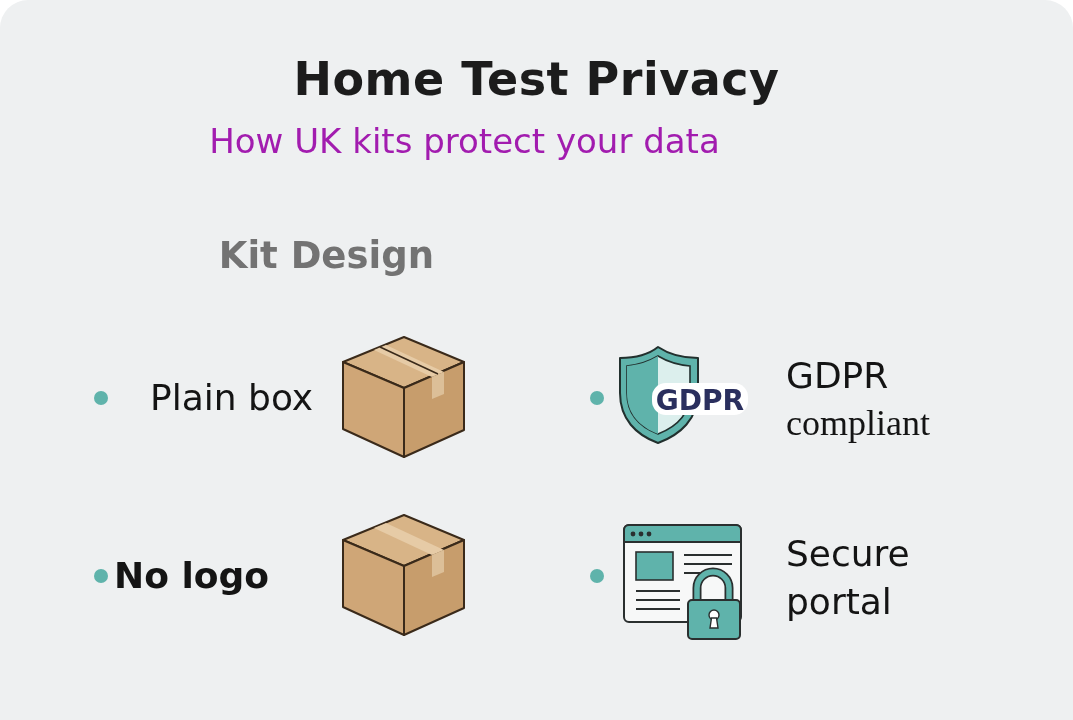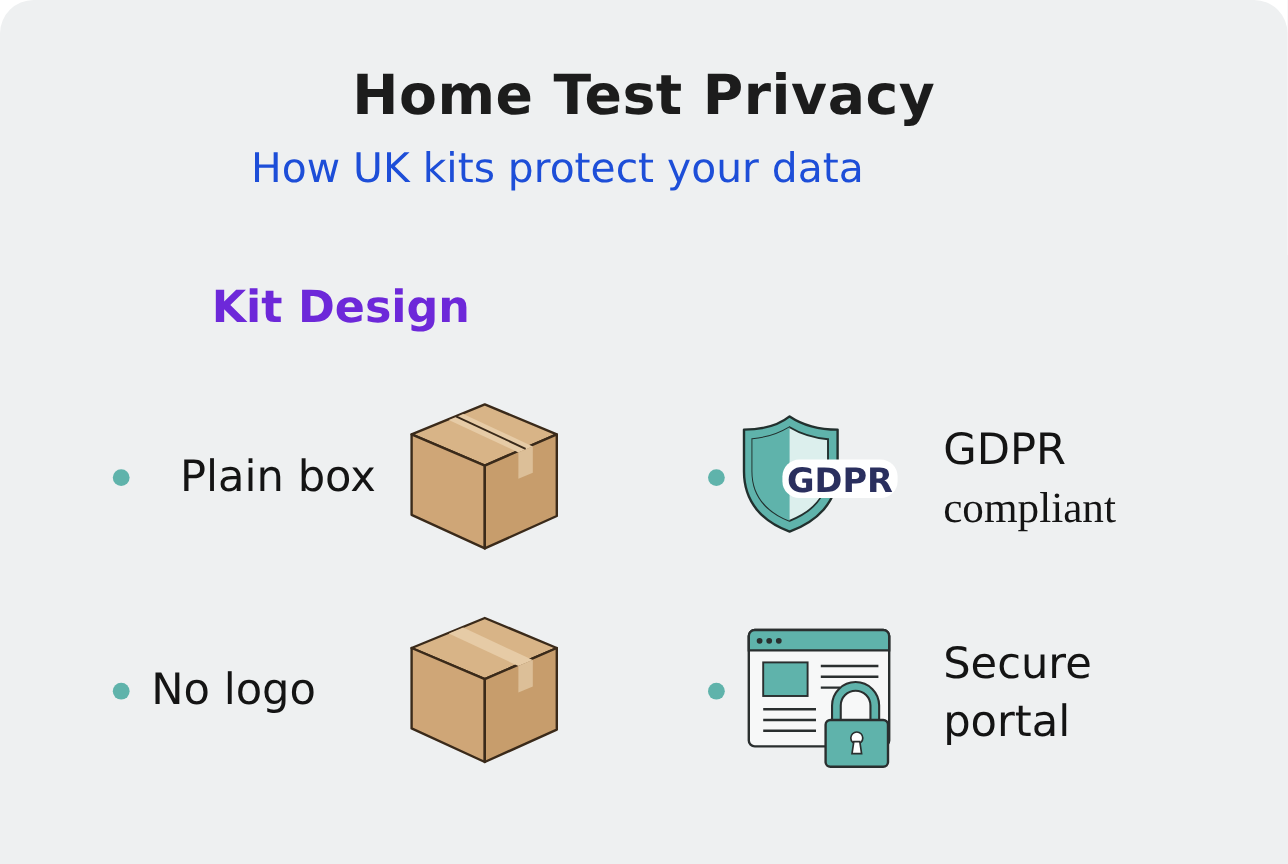--- a/index.html
+++ b/index.html
@@ -10,25 +10,25 @@
   .card {
     position:absolute; left:0; top:0; width:1073px; height:720px;
     background:#eef0f1; border-radius:28px 28px 0 0;
   }
   .title {
     position:absolute; left:0; width:1073px; top:52px; text-align:center;
     font-size:46px; font-weight:bold; letter-spacing:0.5px; color:#1c1c1c;
   }
   .subtitle {
     position:absolute; left:0; width:929px; top:121px; text-align:center;
-    font-size:34px; color:#1d4ed8;
+    font-size:34px; color:#a21caf;
   }
   .col-head {
-    position:absolute; top:234px; font-size:37px; font-weight:bold; color:#6d28d9;
-    text-align:center; width:300px;
+    position:absolute; top:234px; font-size:37px; font-weight:bold; color:#737373;
+    text-align:right; width:300px;
   }
   .bullet {
     position:absolute; width:14px; height:14px; border-radius:50%; background:#5fb3ab;
   }
   .item-label {
     position:absolute; font-size:36px; color:#141414; line-height:48px;
   }
   .icon { position:absolute; }
 </style>
 </head>
@@ -49,21 +49,21 @@
       <polygon points="3,28 64,54 64,123 3,95" fill="#cfa677" stroke="#3a2a1a" stroke-width="2" stroke-linejoin="round"></polygon>
       <polygon points="64,54 124,28 124,96 64,123" fill="#c79d6c" stroke="#3a2a1a" stroke-width="2" stroke-linejoin="round"></polygon>
       <polygon points="34,16 46,11 104,38 92,43" fill="#e6cba6"></polygon>
       <polygon points="92,43 104,38 104,60 92,65" fill="#dcbf98"></polygon>
       <line x1="40" y1="13" x2="98" y2="40" stroke="#3a2a1a" stroke-width="1.6"></line>
     </svg>
   </div>
 
   <div>
     <span class="bullet" style="left:94px; top:569px;"></span>
-    <span class="item-label" style="left:126px; top:552px;">No logo</span>
+    <span class="item-label" style="left:114px; top:552px;font-weight:bold;">No logo</span>
     <svg class="icon" style="left:340px; top:512px;" width="128" height="128" viewBox="0 0 128 128">
       <polygon points="64,3 124,28 64,54 3,28" fill="#d8b487" stroke="#3a2a1a" stroke-width="2" stroke-linejoin="round"></polygon>
       <polygon points="3,28 64,54 64,123 3,95" fill="#cfa677" stroke="#3a2a1a" stroke-width="2" stroke-linejoin="round"></polygon>
       <polygon points="64,54 124,28 124,96 64,123" fill="#c79d6c" stroke="#3a2a1a" stroke-width="2" stroke-linejoin="round"></polygon>
       <polygon points="34,16 46,11 104,38 92,43" fill="#e6cba6"></polygon>
       <polygon points="92,43 104,38 104,60 92,65" fill="#dcbf98"></polygon>
     </svg>
   </div>
 
 

